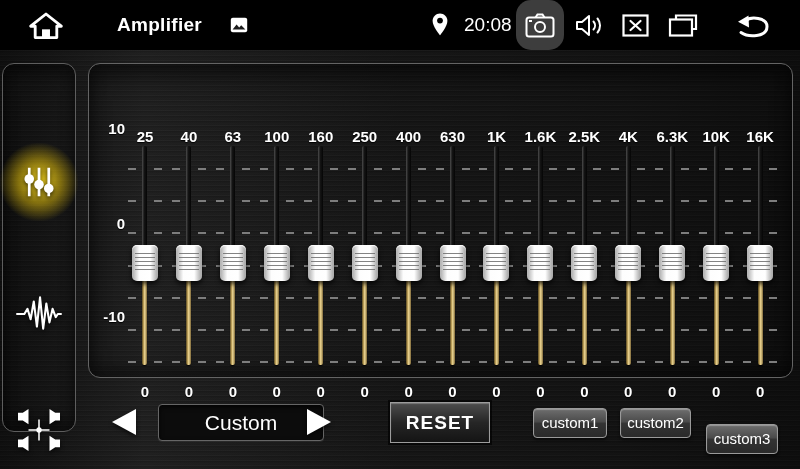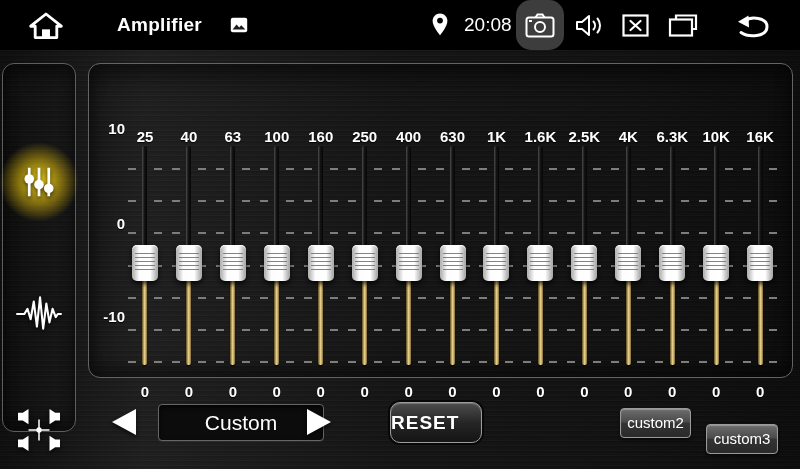--- a/index.html
+++ b/index.html
@@ -58,23 +58,23 @@
             background:repeating-linear-gradient(180deg, rgba(110,110,110,.85) 0px, rgba(110,110,110,.85) 1.4px, rgba(255,255,255,0) 1.4px, rgba(255,255,255,0) 4px); }
 
   
   .arrow { position:absolute; width:0; height:0; border-top:13px solid transparent; border-bottom:13px solid transparent;
            filter:drop-shadow(0 2px 2px rgba(0,0,0,.7)); }
   .arrow.prev { left:112px; top:409px; border-right:24px solid #fff; }
   .arrow.next { left:307px; top:409px; border-left:24px solid #fff; }
   .preset-box { position:absolute; left:158px; top:404px; width:166px; height:37px; background:#0c0c0c;
                 border:1px solid #666; border-radius:4px; text-align:center; line-height:35px; font-size:21px;
                 box-shadow:inset 0 2px 5px rgba(0,0,0,.9), 0 1px 1px rgba(255,255,255,.08); }
-  .reset-btn { position:absolute; left:390px; top:402px; width:92px; height:41px; border-radius:10px;
+  .reset-btn { position:absolute; left:390px; top:402px; width:100px; height:41px; border-radius:0;
                border:1px solid #9c9c9c; background:linear-gradient(180deg,#4d4d4d,#262626 50%,#141414);
-               text-align:left; line-height:39px; font-size:19px; letter-spacing:1px; font-weight:bold;
+               text-align:center; line-height:39px; font-size:19px; letter-spacing:1px; font-weight:bold;
                box-shadow:0 0 0 2px rgba(0,0,0,.65), inset 0 1px 1px rgba(255,255,255,.25); cursor:pointer; }
   .custom-btn { position:absolute; top:408px; height:30px; border-radius:4px; border:1px solid #9a9a9a;
                 background:linear-gradient(180deg,#6e6e6e,#4b4b4b 45%,#333 52%,#2a2a2a);
                 text-align:center; line-height:28px; font-size:15px; color:#fff;
                 box-shadow:0 2px 3px rgba(0,0,0,.6), inset 0 1px 1px rgba(255,255,255,.3); cursor:pointer; }
   .c1 { left:533px; width:74px; } .c2 { left:620px; width:71px; } .c3 { left:706px; width:72px;margin-top:16px; }
 </style>
 </head>
 <body>
 
@@ -382,16 +382,17 @@
         <div class="val">0</div>
       </div>
 
     </div>
   </div>
 
   <div class="arrow prev"></div>
   <div class="preset-box">Custom</div>
   <div class="arrow next"></div>
   <div class="reset-btn">RESET</div>
+  <div class="custom-btn c1">custom1</div>
   <div class="custom-btn c2">custom2</div>
   <div class="custom-btn c3">custom3</div>
 
 </div>
 
 </body></html>

